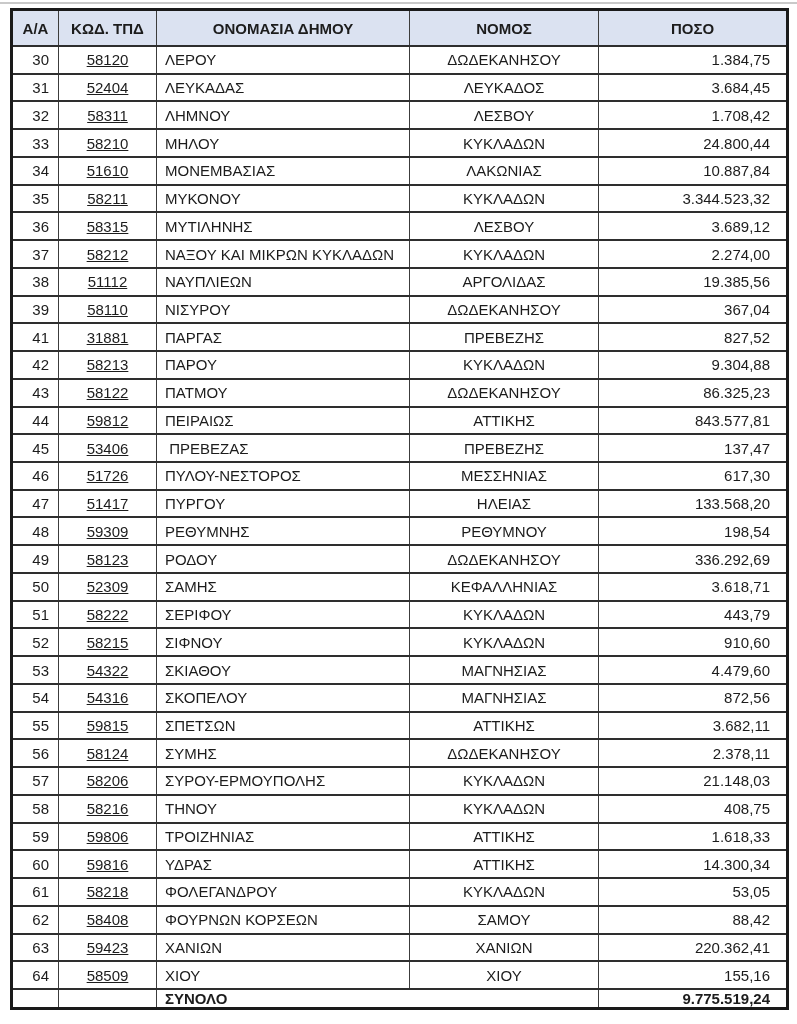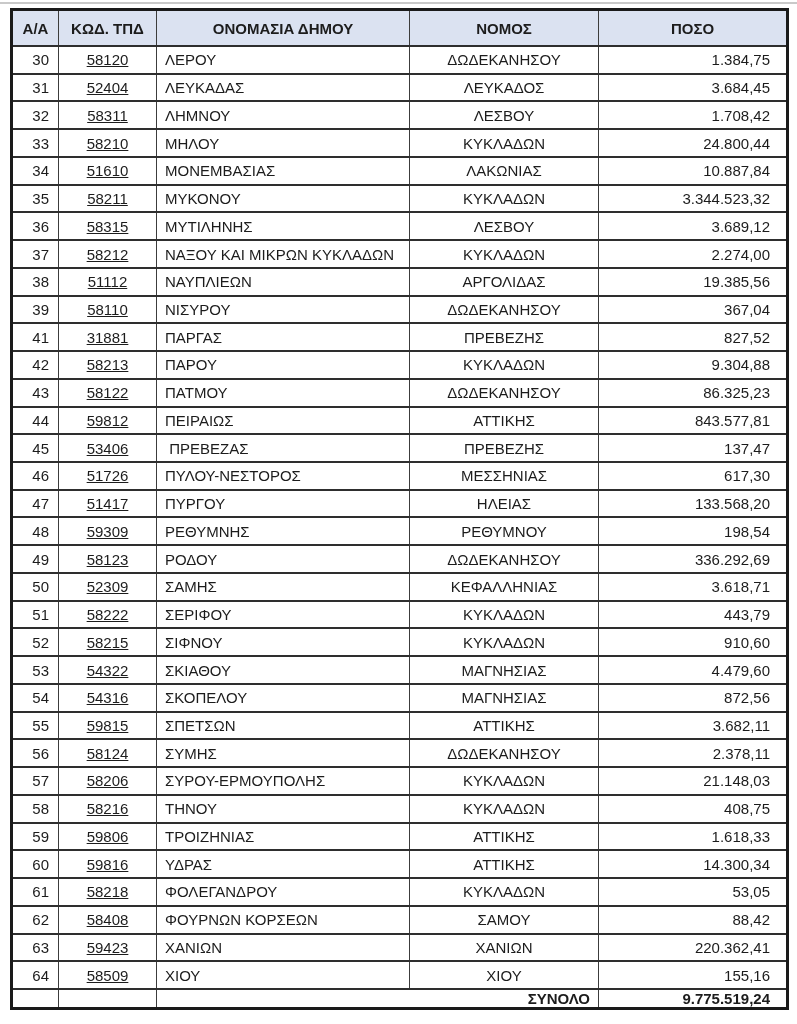--- a/index.html
+++ b/index.html
@@ -50,21 +50,21 @@
     font-weight: bold;
     height: 34px;
     font-size: 15px;
   }
   td.cell-aa     { text-align: right;  padding-right: 9px; }
   td.cell-code   { text-align: center; text-decoration: underline; }
   td.cell-name   { text-align: left; }
   td.cell-pref   { text-align: center; }
   td.cell-amount { text-align: right; padding-right: 16px; }
   tr.total-row td { font-weight: bold; }
-  td.total-label  { text-align: right; }
+  td.total-label  { text-align: left; }
 </style>
 </head>
 <body>
 
 <div class="page">
   <div class="top-cut-line"></div>
 
   <table class="muni-table">
     <colgroup>
       <col style="width:47px">

